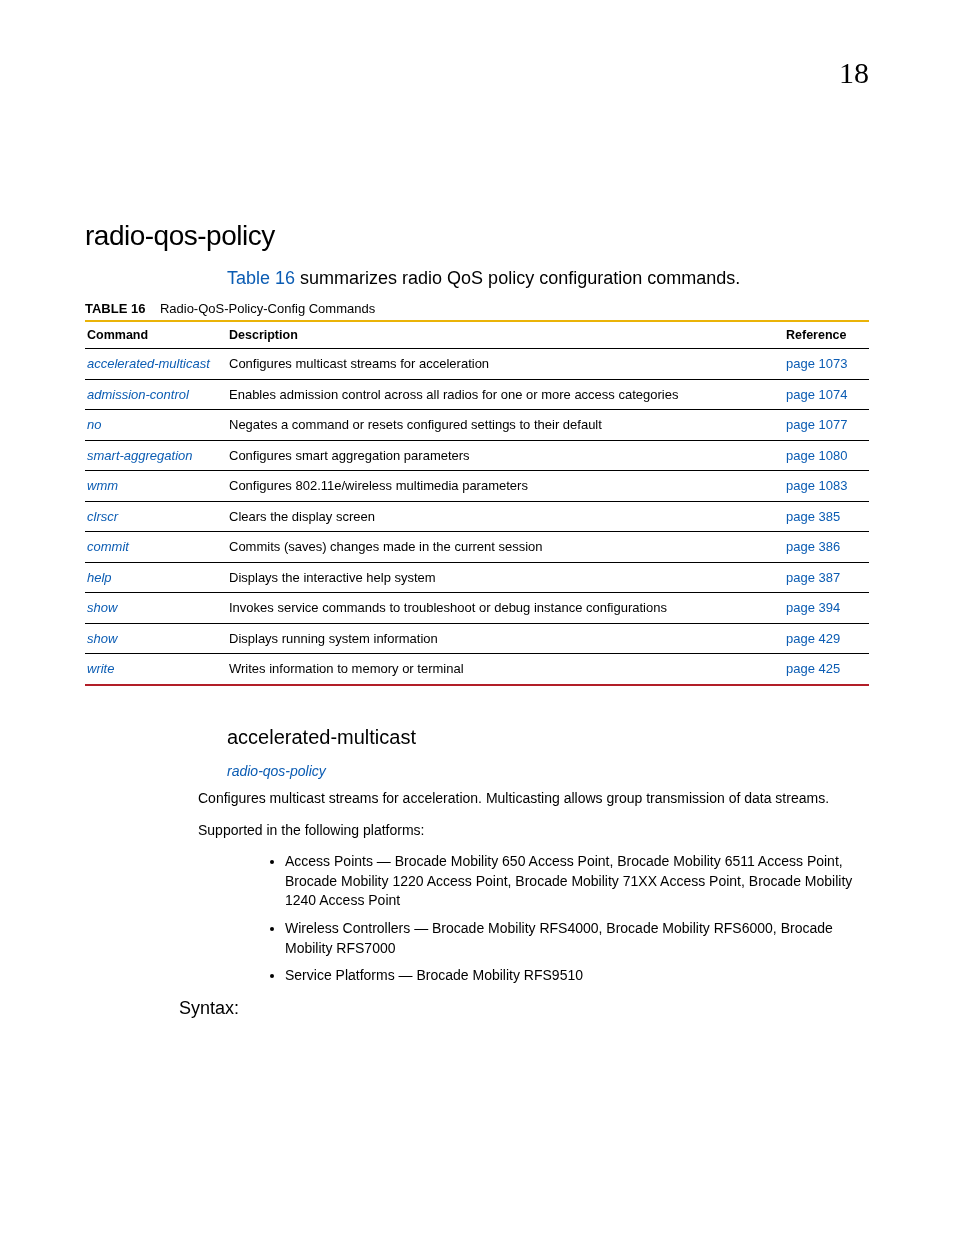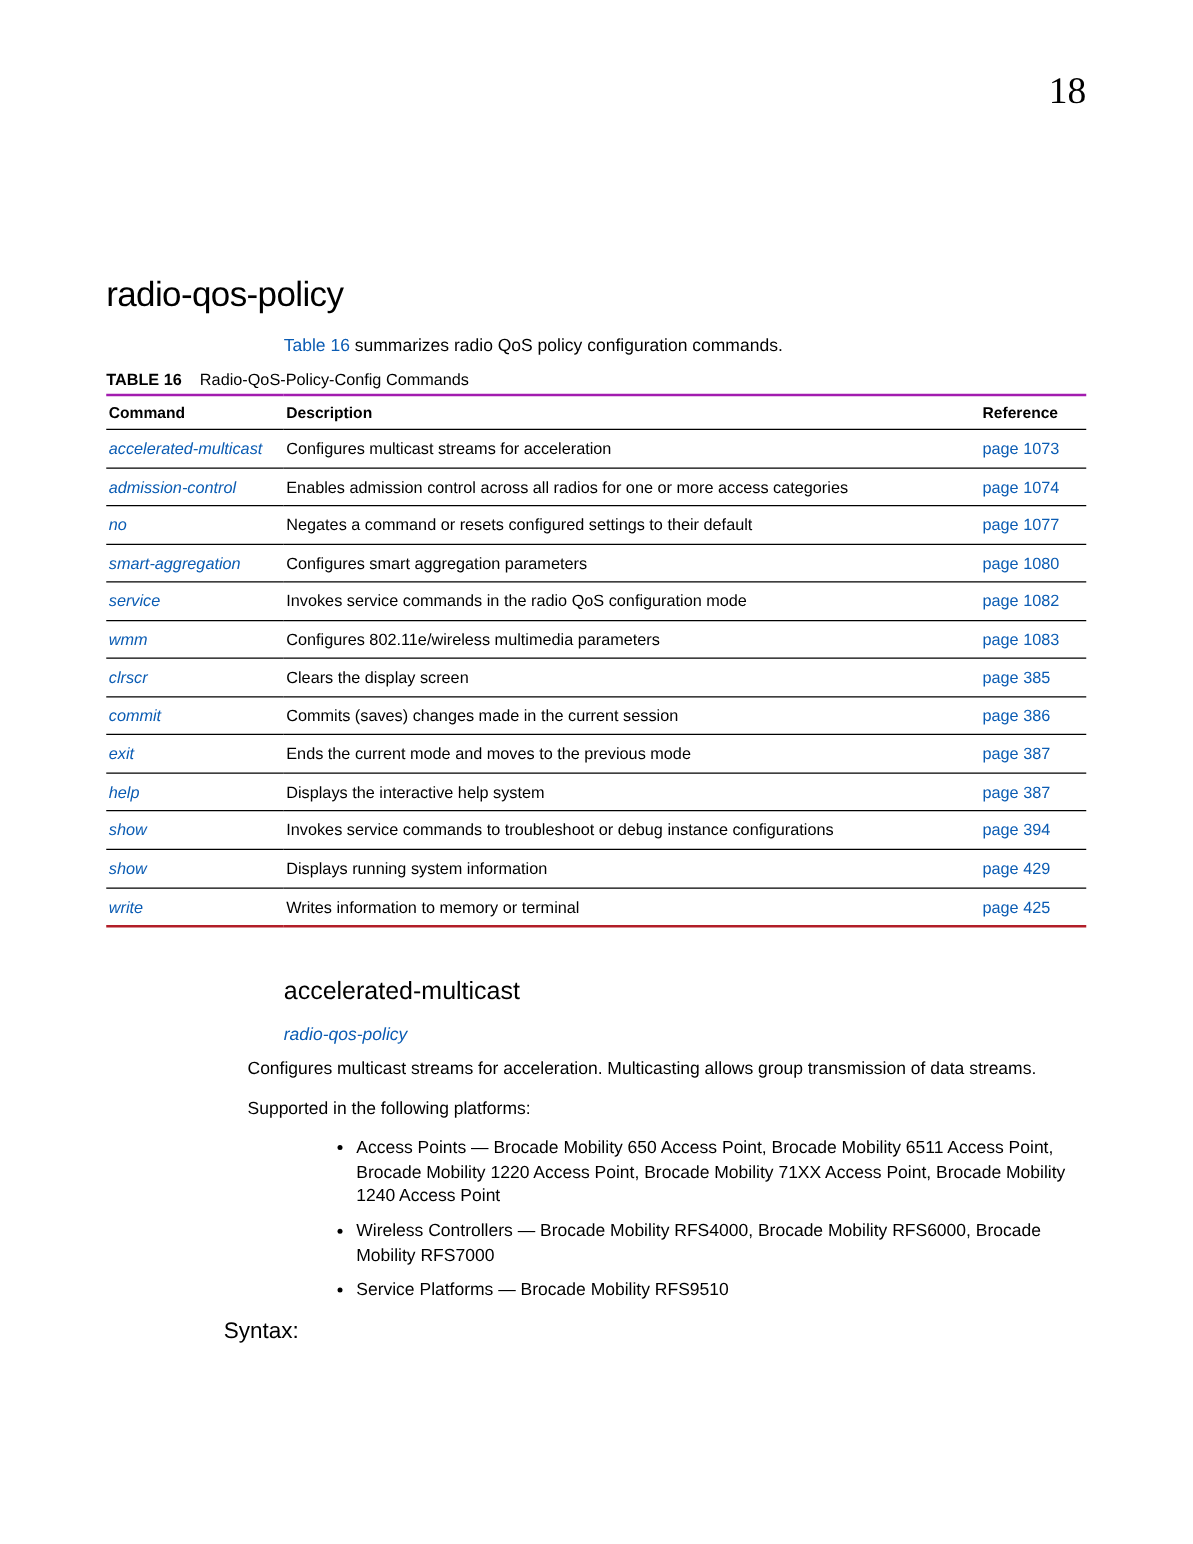--- a/index.html
+++ b/index.html
@@ -23,36 +23,36 @@
   .page-title {
     font-size: 28px;
     font-weight: normal;
     margin-top: 160px;
     margin-bottom: 16px;
     font-family: "Arial Narrow", Arial, sans-serif;
     letter-spacing: -0.5px;
   }
   .intro-text {
     margin-left: 142px;
-    font-size: 14px;
+    font-size: 18px;
     margin-bottom: 12px;
   }
   .link { color: #0b5cb3; }
   .table-caption {
     font-size: 13px;
     margin-bottom: 4px;
   }
   .table-caption b { font-weight: bold; }
   table {
     width: 100%;
     border-collapse: collapse;
     font-size: 13px;
   }
   thead tr {
-    border-top: 2px solid #a21caf;
+    border-top: 2px solid #eab308;
     border-bottom: 1.5px solid #000;
   }
   th {
     text-align: left;
     font-weight: bold;
     padding: 6px 4px 6px 2px;
     font-size: 12.5px;
   }
   tbody tr { border-bottom: 1px solid #000; }
   tbody tr:last-child { border-bottom: 2px solid #b21e28; }
@@ -136,43 +136,33 @@
         <td class="cmd">no</td>
         <td class="desc-cell">Negates a command or resets configured settings to their default</td>
         <td class="ref"><span class="link">page 1077</span></td>
       </tr>
       <tr>
         <td class="cmd">smart-aggregation</td>
         <td class="desc-cell">Configures smart aggregation parameters</td>
         <td class="ref"><span class="link">page 1080</span></td>
       </tr>
       <tr>
-        <td class="cmd">service</td>
-        <td class="desc-cell">Invokes service commands in the radio QoS configuration mode</td>
-        <td class="ref"><span class="link">page 1082</span></td>
-      </tr>
-      <tr>
         <td class="cmd">wmm</td>
         <td class="desc-cell">Configures 802.11e/wireless multimedia parameters</td>
         <td class="ref"><span class="link">page 1083</span></td>
       </tr>
       <tr>
         <td class="cmd">clrscr</td>
         <td class="desc-cell">Clears the display screen</td>
         <td class="ref"><span class="link">page 385</span></td>
       </tr>
       <tr>
         <td class="cmd">commit</td>
         <td class="desc-cell">Commits (saves) changes made in the current session</td>
         <td class="ref"><span class="link">page 386</span></td>
-      </tr>
-      <tr>
-        <td class="cmd">exit</td>
-        <td class="desc-cell">Ends the current mode and moves to the previous mode</td>
-        <td class="ref"><span class="link">page 387</span></td>
       </tr>
       <tr>
         <td class="cmd">help</td>
         <td class="desc-cell">Displays the interactive help system</td>
         <td class="ref"><span class="link">page 387</span></td>
       </tr>
       <tr>
         <td class="cmd">show</td>
         <td class="desc-cell">Invokes service commands to troubleshoot or debug                          instance configurations</td>
         <td class="ref"><span class="link">page 394</span></td>

